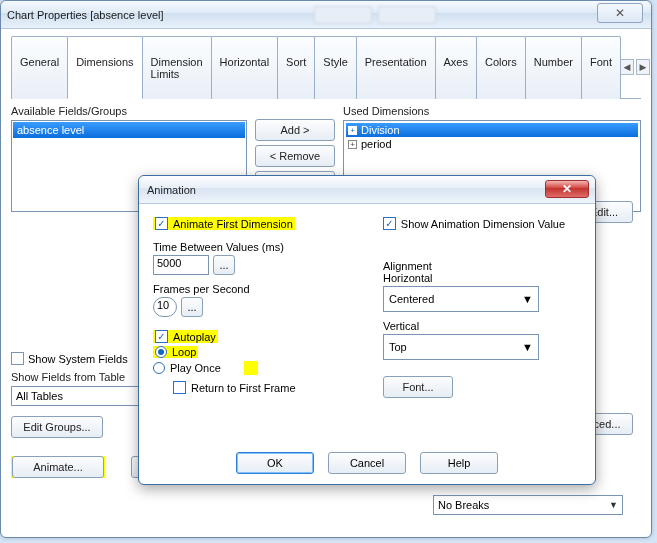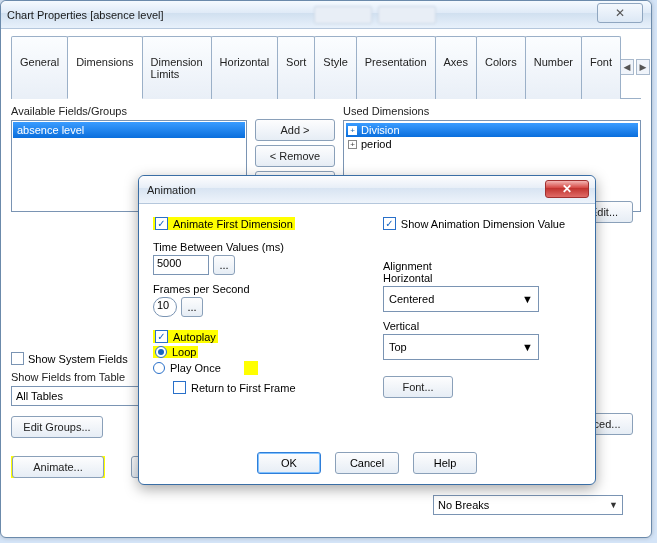--- a/index.html
+++ b/index.html
@@ -184,21 +184,21 @@
   .radio.sel::after{content:"";position:absolute;left:2px;top:2px;width:6px;height:6px;border-radius:50%;background:#1765c1;}
   .align-box{
     position:absolute;left:244px;top:56px;width:190px;
   }
   .combo2{border:1px solid #7a94b3;background:#fff;height:20px;width:156px;display:flex;justify-content:space-between;align-items:center;padding:12px 5px;margin-top:2px;}
   .btn-row{
     position:absolute;left:0;right:0;bottom:10px;
     display:flex;justify-content:center;gap:14px;
   }
   .dlg-btn{
-    width:64px;height:22px;border:1px solid #8aa0b9;border-radius:3px;
+    width:78px;height:22px;border:1px solid #8aa0b9;border-radius:3px;
     background:linear-gradient(#fdfdfe,#e6edf5);
     display:flex;align-items:center;justify-content:center;
   }
   .dlg-btn.default{border:1px solid #2f7ed8;box-shadow:0 0 0 1px #7fc1ff inset;}
   .small-hl-block{position:absolute;width:14px;height:14px;background:#ffff00;}
 </style>
 </head>
 <body>
 
 <div class="main-window">

